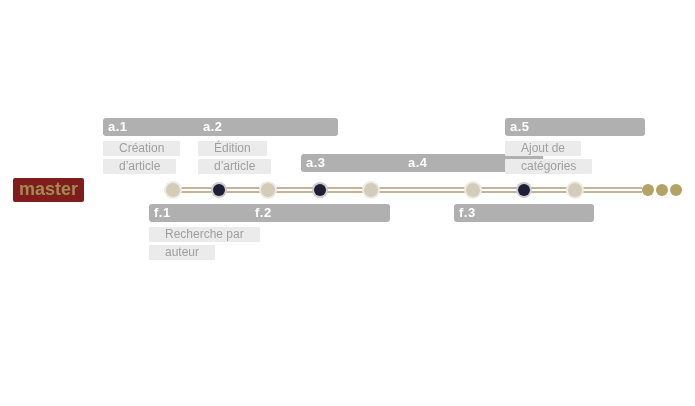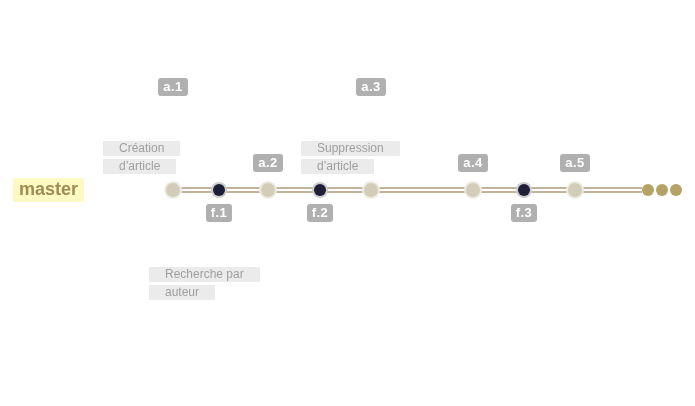--- a/index.html
+++ b/index.html
@@ -6,37 +6,37 @@
   .stage {
     position:relative; width:695px; height:406px; background:#ffffff;
     overflow:hidden; font-family:"Liberation Sans", sans-serif;
     --branch-label:#a08c52; --line:#c1b49a; --light-node:#d3ccb8; --dark-node:#1e1e36;
     --end-dot:#b5a266; --badge-bg:#b0b0b0; --badge-text:#ffffff;
     --label-text:#9f9f9f; --label-bg:#ebebeb;
   }
   .master {
     position:absolute; left:13px; top:178px;
     font-size:18px; font-weight:bold; color:var(--branch-label);
-    background:#fef9c3; padding:1px 6px 2px; border-radius:2px;
+    background:#7f1d1d; padding:1px 6px 2px; border-radius:2px;
   }
   .track {
     position:absolute; left:166px; top:187px; width:476px; height:6px;
     border-top:2px solid var(--line); border-bottom:2px solid var(--line);
     box-sizing:border-box;
   }
   .commit { position:absolute; top:0; height:100%; width:0; }
   .node {
     position:absolute; left:0; top:190px; width:14px; height:14px;
     border-radius:50%; transform:translate(-50%,-50%); z-index:3;
   }
   .node.light { background:var(--light-node); box-shadow:0 0 0 2px #edebe2; }
   .node.dark  { width:12px; height:12px; background:var(--dark-node); box-shadow:0 0 0 2px #cdcdcd; }
   .block {
     position:absolute; left:0; transform:translateX(-50%); width:140px;
-    display:flex; flex-direction:column; align-items:center;gap:40px;
+    display:flex; flex-direction:column; 
   }
   .commit.above .block { bottom:232px; }
   .commit.below .block { top:204px; }
   .badge {
     display:inline-block; font-size:13px; font-weight:bold; letter-spacing:0.5px;
     color:var(--badge-text); background:var(--badge-bg);
     border-radius:3px; padding:1px 5px 2px; margin-bottom:2px;
   }
   .lline {
     display:inline-block; font-size:12px; line-height:12px;
@@ -68,51 +68,52 @@
     <span class="node dark"></span>
     <div class="block">
       <span class="badge">f.1</span>
       <div class="label"><span class="lline">Recherche par</span><span class="lline">auteur</span></div>
     </div>
   </div>
       <div class="commit above" style="left: 268px;">
     <span class="node light"></span>
     <div class="block">
       <span class="badge">a.2</span>
+      <div class="label"><span class="lline">Édition</span><span class="lline">d’article</span></div>
     </div>
   </div>
       <div class="commit below" style="left: 320px;">
     <span class="node dark"></span>
     <div class="block">
       <span class="badge">f.2</span>
     </div>
   </div>
       <div class="commit above" style="left: 371px;">
     <span class="node light"></span>
     <div class="block">
       <span class="badge">a.3</span>
-      <div class="label"><span class="lline">Suppression</span><span class="lline">d’article</span></div>
     </div>
   </div>
       <div class="commit above" style="left: 473px;">
     <span class="node light"></span>
     <div class="block">
       <span class="badge">a.4</span>
     </div>
   </div>
       <div class="commit below" style="left: 524px;">
     <span class="node dark"></span>
     <div class="block">
       <span class="badge">f.3</span>
     </div>
   </div>
       <div class="commit above" style="left: 575px;">
     <span class="node light"></span>
     <div class="block">
       <span class="badge">a.5</span>
+      <div class="label"><span class="lline">Ajout de</span><span class="lline">catégories</span></div>
     </div>
   </div>
     </div>
   <div id="endDots">
       <span class="end-dot" style="left: 648px;"></span>
       <span class="end-dot" style="left: 662px;"></span>
       <span class="end-dot" style="left: 676px;"></span>
     </div>
 </div>
 

